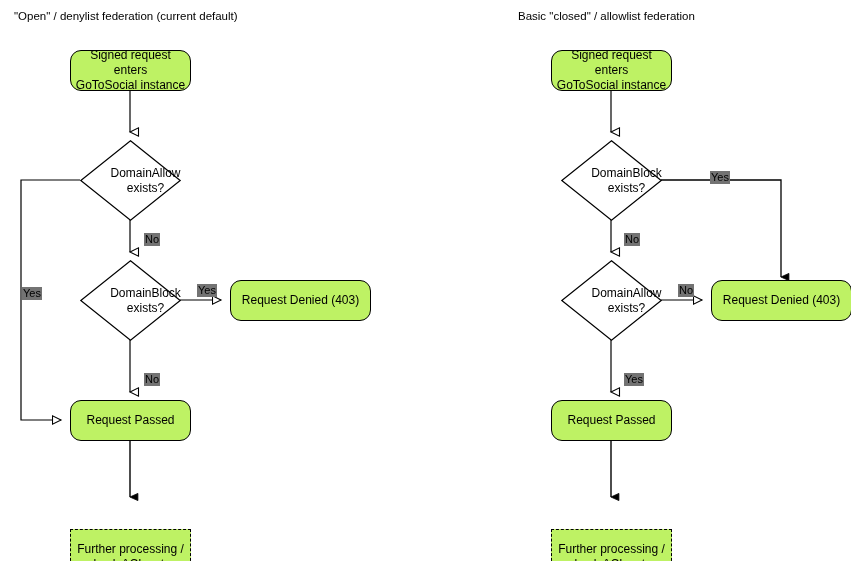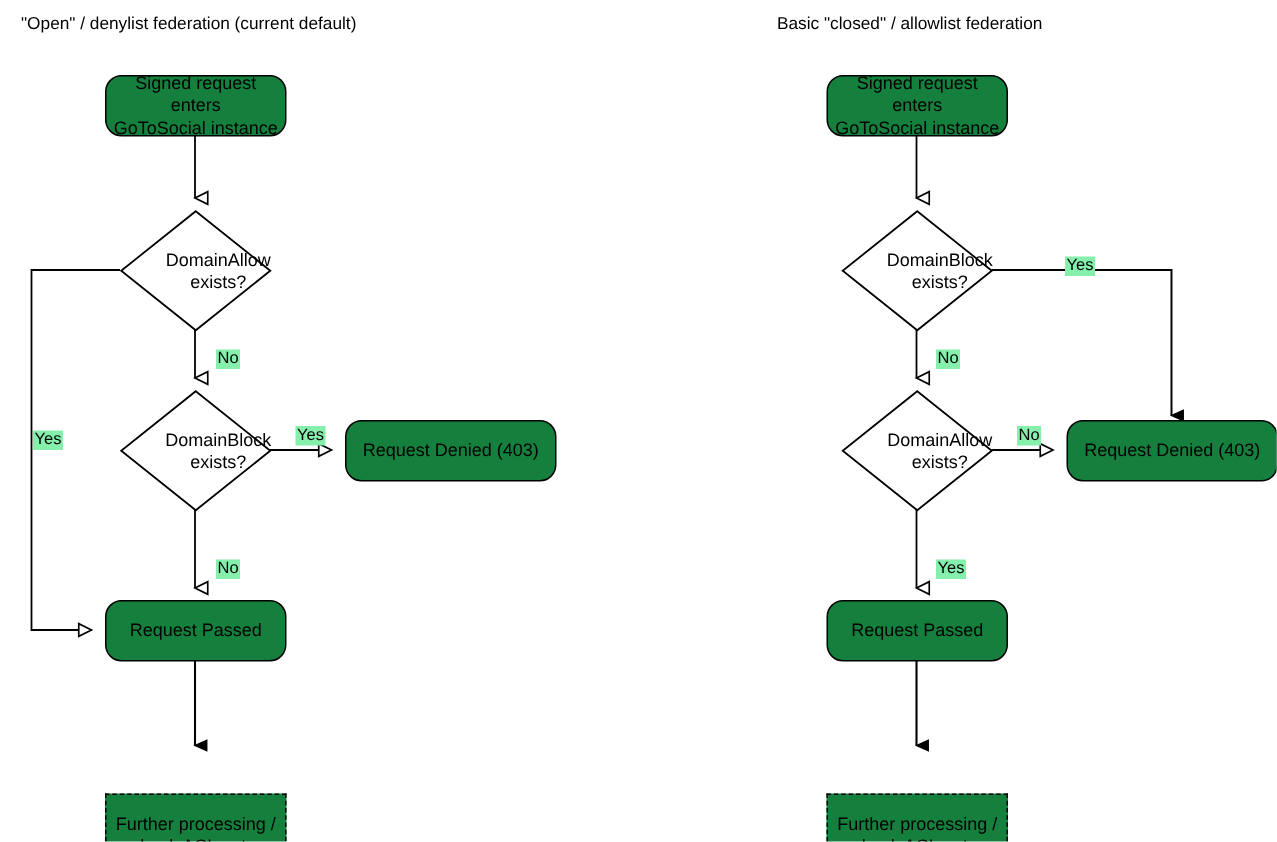--- a/index.html
+++ b/index.html
@@ -37,21 +37,21 @@
   .node {
     position: absolute;
     box-sizing: border-box;
     display: flex;
     align-items: center;
     justify-content: center;
     text-align: center;
     font-size: 12px;
     line-height: 15px;
     color: #000000;
-    background: #15803d;
+    background: #bef264;
   }
   .node-rounded {
     border: 1.2px solid #000000;
     border-radius: 11px;
   }
   .node-dashed {
     border: 1.4px dashed #000000;
     border-radius: 0;
     margin-top: 29px;
   }
@@ -81,21 +81,21 @@
     font-size: 12px;
     line-height: 15px;
     white-space: pre-line;
     color: #000000;
   }
   .edge-label {
     position: absolute;
     font-size: 11px;
     line-height: 13px;
     color: #000000;
-    background: #86efac;
+    background: #737373;
     padding: 0 1px;
     white-space: nowrap;
   }
 </style>
 </head>
 <body>
 
 <div id="canvas">
 
   <svg id="wires" viewBox="0 0 851 561" xmlns="http://www.w3.org/2000/svg">

